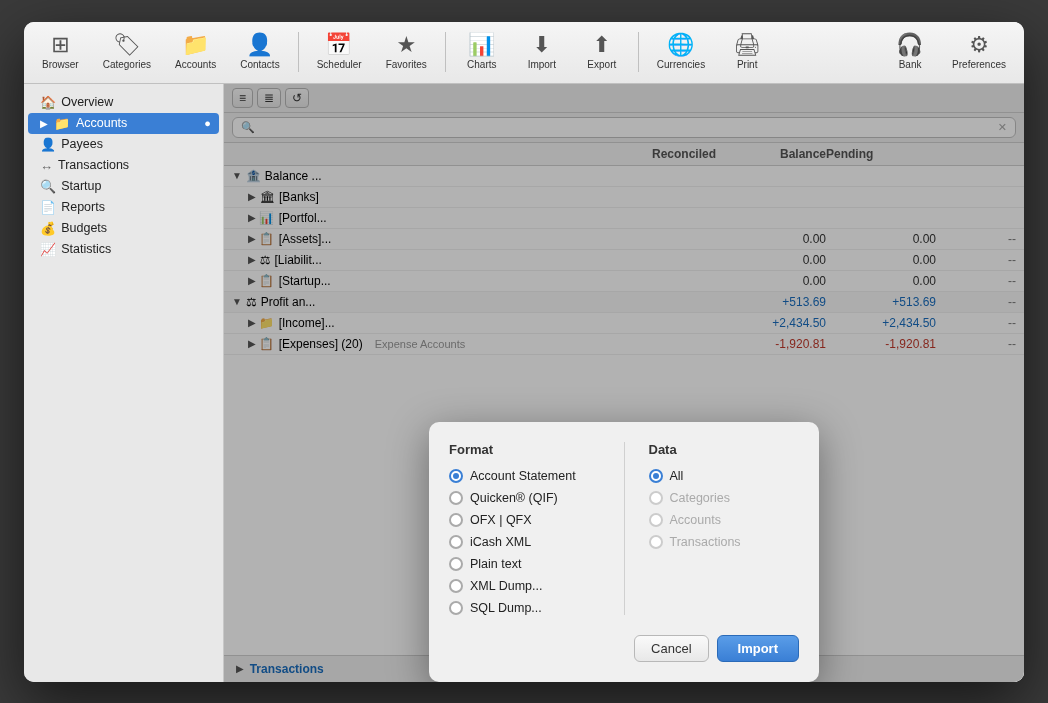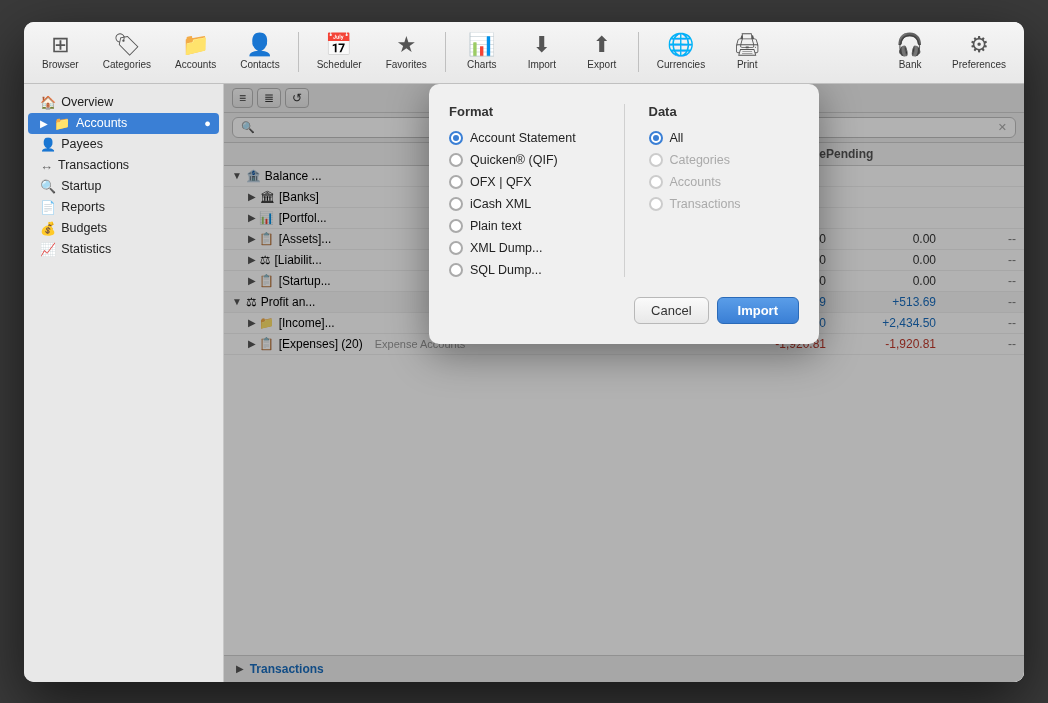--- a/index.html
+++ b/index.html
@@ -189,21 +189,21 @@
       font-weight: 600;
       color: #1a6ebf;
       cursor: pointer;
     }
     
     .modal-overlay {
       position: absolute;
       top: 0; left: 0; right: 0; bottom: 0;
       background: rgba(0,0,0,0.3);
       display: flex;
-      align-items: flex-start;
+      align-items: flex-end;
       justify-content: center;
       z-index: 100;
     }
     .modal {
       background: #f0f0f0;
       border-radius: 10px;
       box-shadow: 0 10px 40px rgba(0,0,0,0.4);
       width: 390px;
       padding: 20px;
     }

